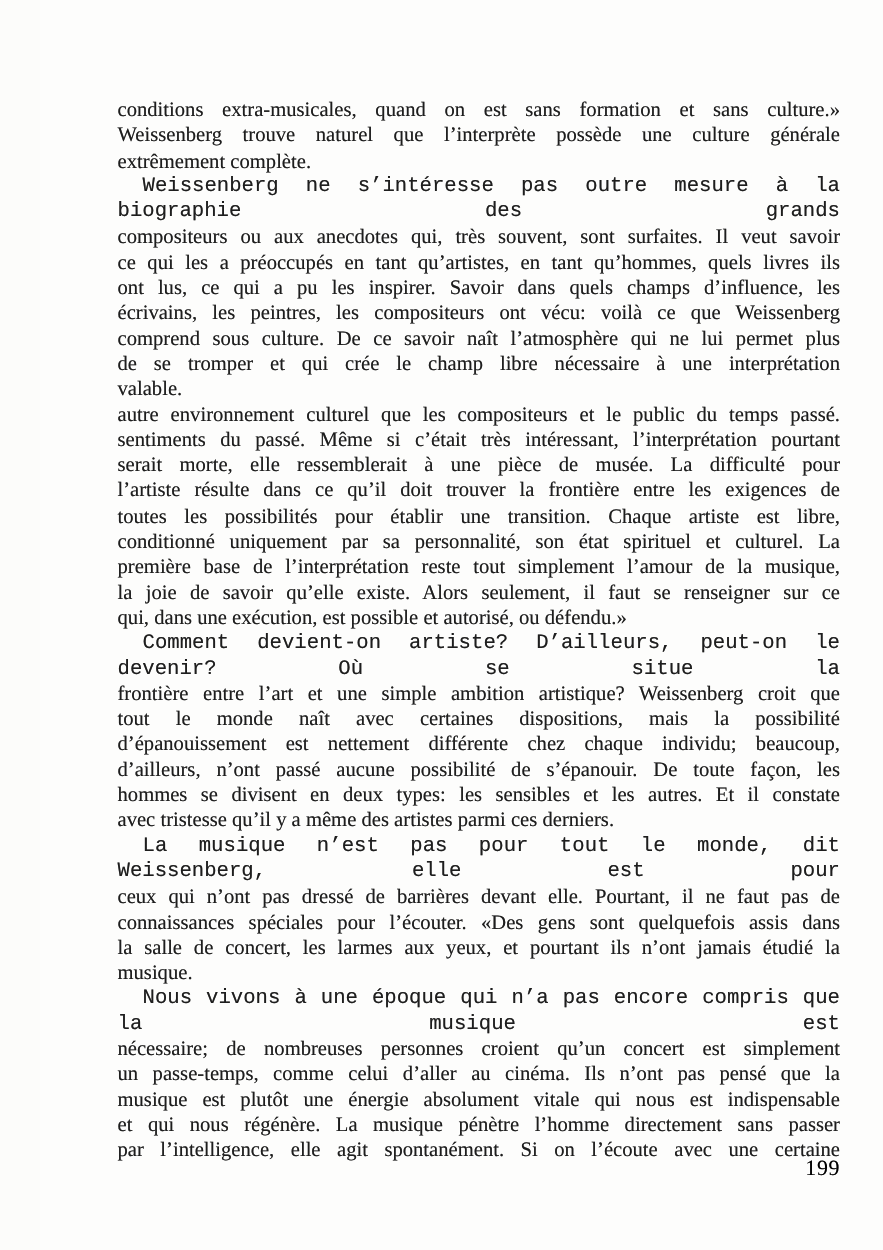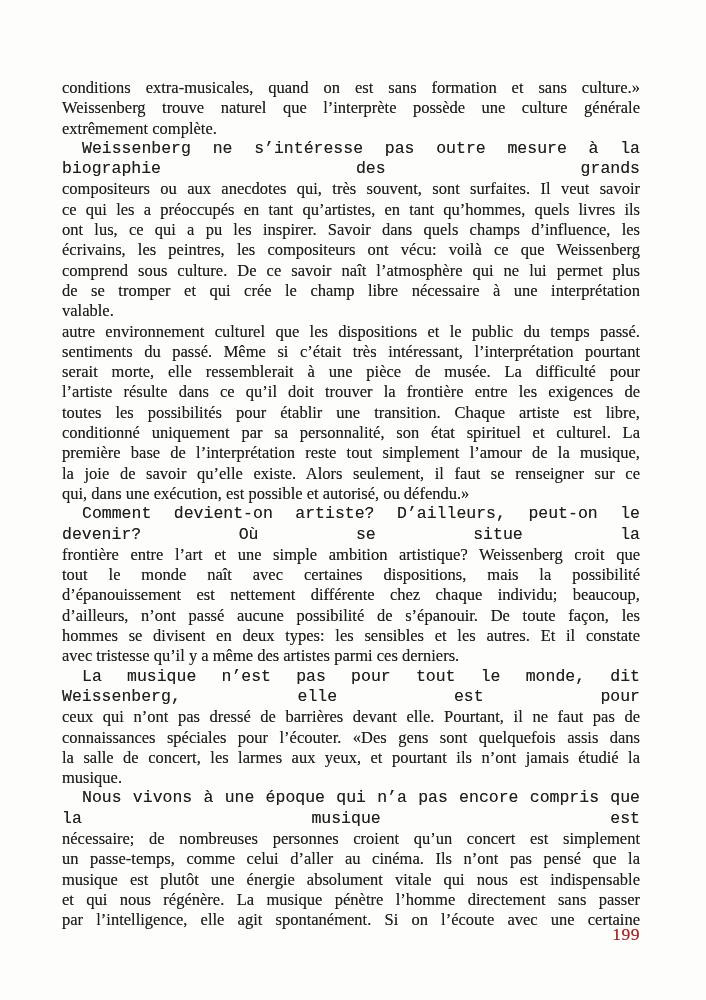--- a/index.html
+++ b/index.html
@@ -12,20 +12,21 @@
     position: relative;
     background: #fcfcfa;
     font-family: "Liberation Serif", "DejaVu Serif", serif;
     color: #1e1e1e;
     overflow: hidden;
   }
   .page {
     position: absolute;
     inset: 0;
     background: #fdfdfc;
+    margin-left: 32px;
   }
   .text-block {
     position: absolute;
     left: 62px;
     top: 78px;
     width: 578px;
     font-size: 16.5px;
     line-height: 20.3px;
     text-shadow: 0 0 0.4px rgba(20,20,20,0.55);
   }
@@ -46,21 +47,21 @@
     font-family: Liberation Mono, monospace;
   }
   .page-number {
     position: absolute;
     left: 62px;
     top: 924px;
     width: 578px;
     text-align: right;
     font-size: 17.5px;
     letter-spacing: 0.5px;
-    color: #b91c1c;
+    color: #000000;
     text-shadow: 0 0 0.4px rgba(20,20,20,0.5);
   }
 </style>
 </head>
 <body>
 
 <div class="page">
 
   <div class="text-block">
 
@@ -75,21 +76,21 @@
       <div class="ln">compositeurs ou aux anecdotes qui, très souvent, sont surfaites. Il veut savoir</div>
       <div class="ln">ce qui les a préoccupés en tant qu’artistes, en tant qu’hommes, quels livres ils</div>
       <div class="ln">ont lus, ce qui a pu les inspirer. Savoir dans quels champs d’influence, les</div>
       <div class="ln">écrivains, les peintres, les compositeurs ont vécu: voilà ce que Weissenberg</div>
       <div class="ln">comprend sous culture. De ce savoir naît l’atmosphère qui ne lui permet plus</div>
       <div class="ln">de se tromper et qui crée le champ libre nécessaire à une interprétation</div>
       <div class="ln end">valable.</div>
     </div>
 
     <div class="para">
-      <div class="ln">autre environnement culturel que les dispositions et le public du temps passé.</div>
+      <div class="ln">autre environnement culturel que les compositeurs et le public du temps passé.</div>
       <div class="ln">sentiments du passé. Même si c’était très intéressant, l’interprétation pourtant</div>
       <div class="ln">serait morte, elle ressemblerait à une pièce de musée. La difficulté pour</div>
       <div class="ln">l’artiste résulte dans ce qu’il doit trouver la frontière entre les exigences de</div>
       <div class="ln">toutes les possibilités pour établir une transition. Chaque artiste est libre,</div>
       <div class="ln">conditionné uniquement par sa personnalité, son état spirituel et culturel. La</div>
       <div class="ln">première base de l’interprétation reste tout simplement l’amour de la musique,</div>
       <div class="ln">la joie de savoir qu’elle existe. Alors seulement, il faut se renseigner sur ce</div>
       <div class="ln end">qui, dans une exécution, est possible et autorisé, ou défendu.»</div>
     </div>
 

